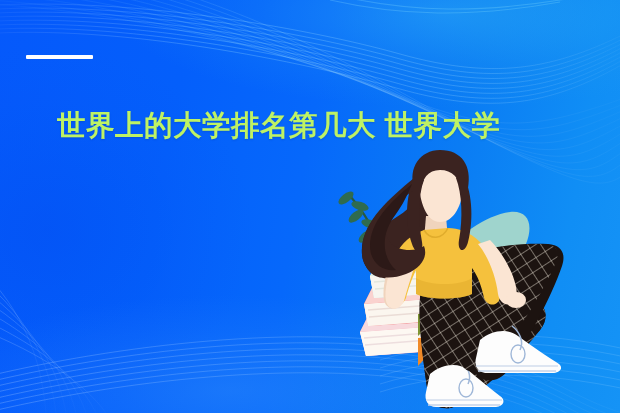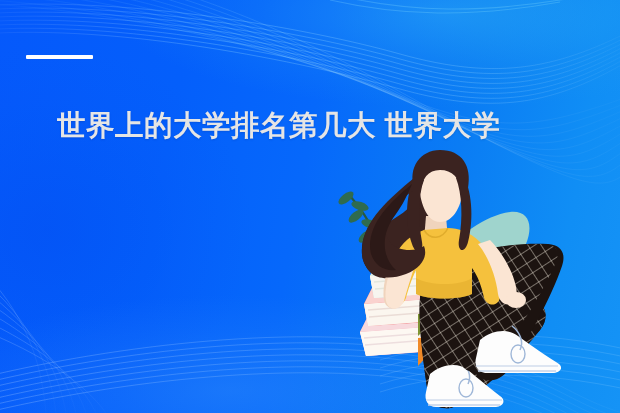--- a/index.html
+++ b/index.html
@@ -75,21 +75,21 @@
     background: #ffffff;
     border-radius: 1px;
   }
 
   
   .title {
     position: absolute;
     left: 57px;
     top: 106px;
     width: 520px;
-    color: #e5e5e5;
+    color: #bef264;
     font-size: 28.5px;
     line-height: 38px;
     font-weight: bold;
     letter-spacing: 0.5px;
     white-space: nowrap;
     text-shadow: 0 1px 2px rgba(0,30,110,0.18);
   }
 
   
   .illus {

